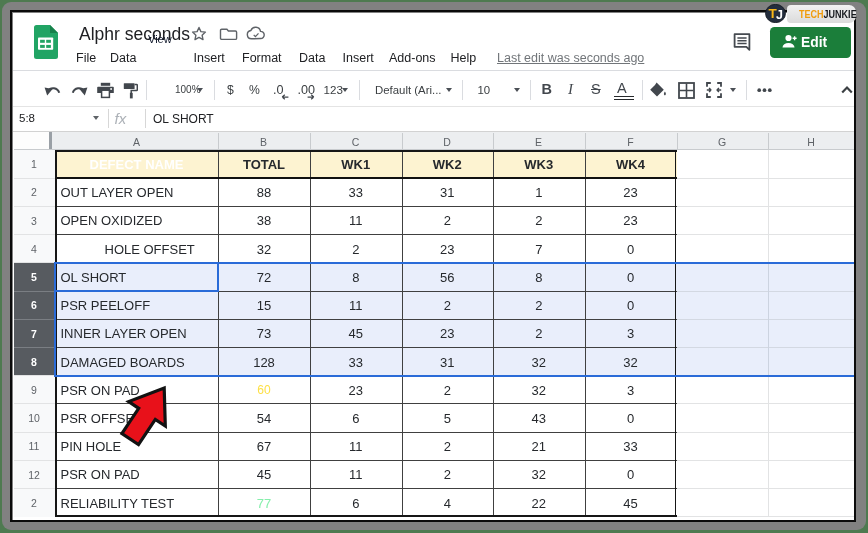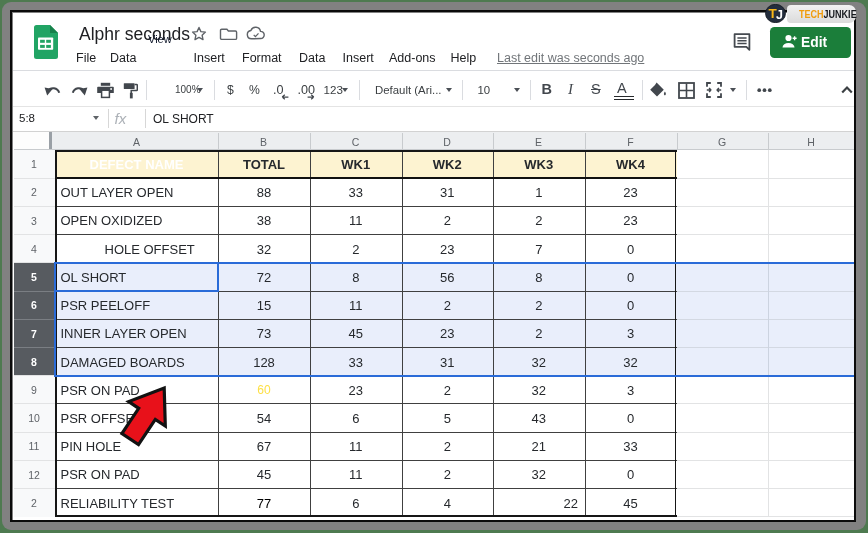--- a/index.html
+++ b/index.html
@@ -275,24 +275,24 @@
 <div class="txt" style="left:447.25px;top:439.2px;transform:translateX(-50%);font-size:13px;font-weight:normal;color:#26292d;">2</div>
 <div class="txt" style="left:538.75px;top:439.2px;transform:translateX(-50%);font-size:13px;font-weight:normal;color:#26292d;">21</div>
 <div class="txt" style="left:630.5px;top:439.2px;transform:translateX(-50%);font-size:13px;font-weight:normal;color:#26292d;">33</div>
 <div class="txt" style="left:60.5px;top:467.41999999999996px;font-size:13px;color:#26292d;">PSR ON PAD</div>
 <div class="txt" style="left:264.0px;top:467.41999999999996px;transform:translateX(-50%);font-size:13px;font-weight:normal;color:#26292d;">45</div>
 <div class="txt" style="left:355.75px;top:467.41999999999996px;transform:translateX(-50%);font-size:13px;font-weight:normal;color:#26292d;">11</div>
 <div class="txt" style="left:447.25px;top:467.41999999999996px;transform:translateX(-50%);font-size:13px;font-weight:normal;color:#26292d;">2</div>
 <div class="txt" style="left:538.75px;top:467.41999999999996px;transform:translateX(-50%);font-size:13px;font-weight:normal;color:#26292d;">32</div>
 <div class="txt" style="left:630.5px;top:467.41999999999996px;transform:translateX(-50%);font-size:13px;font-weight:normal;color:#26292d;">0</div>
 <div class="txt" style="left:60.5px;top:495.64px;font-size:13px;color:#26292d;">RELIABILITY TEST</div>
-<div class="txt" style="left:264.0px;top:495.64px;transform:translateX(-50%);font-size:13px;font-weight:normal;color:#000000;">77</div>
+<div class="txt" style="left:264.0px;top:495.64px;transform:translateX(-50%);font-size:13px;font-weight:normal;color:#86efac;">77</div>
 <div class="txt" style="left:355.75px;top:495.64px;transform:translateX(-50%);font-size:13px;font-weight:normal;color:#26292d;">6</div>
 <div class="txt" style="left:447.25px;top:495.64px;transform:translateX(-50%);font-size:13px;font-weight:normal;color:#26292d;">4</div>
-<div class="txt" style="left:538.75px;top:495.64px;transform:translateX(-50%);font-size:13px;font-weight:normal;color:#26292d;margin-left:32px;">22</div>
+<div class="txt" style="left:538.75px;top:495.64px;transform:translateX(-50%);font-size:13px;font-weight:normal;color:#26292d;">22</div>
 <div class="txt" style="left:630.5px;top:495.64px;transform:translateX(-50%);font-size:13px;font-weight:normal;color:#26292d;">45</div>
 <div class="abs" style="left:54.0px;top:261.78px;width:799.5px;height:2px;background:#2a6bd8;"></div>
 <div class="abs" style="left:54.0px;top:374.65999999999997px;width:799.5px;height:2px;background:#2a6bd8;"></div>
 <div class="abs" style="left:53.9px;top:261.78px;width:2px;height:114.88px;background:#2a6bd8;"></div>
 <div class="abs" style="left:54.0px;top:261.88px;width:165.0px;height:30.22px;border:2px solid #2a6bd8;box-sizing:border-box;"></div>
 <svg class="abs" style="left:108px;top:380px" width="66" height="76" viewBox="0 0 66 76">
 <path d="M56.2 8 L57.3 46 47.3 39.4 30.5 64.6 13.9 53.5 30.7 28.3 20.7 21.6 Z" fill="#e8111a" stroke="#121212" stroke-width="3.2" stroke-linejoin="miter"></path>
 </svg>
 <div class="abs" style="left:10.4px;top:10.4px;width:845.7px;height:511.7px;border:2.6px solid #0b0b0b;box-sizing:border-box;"></div>
 <div class="abs" style="left:787px;top:4.5px;width:68.5px;height:18.5px;background:linear-gradient(#f1f1f1,#dbdbdb);border-radius:4px 7px 7px 4px;"></div>

